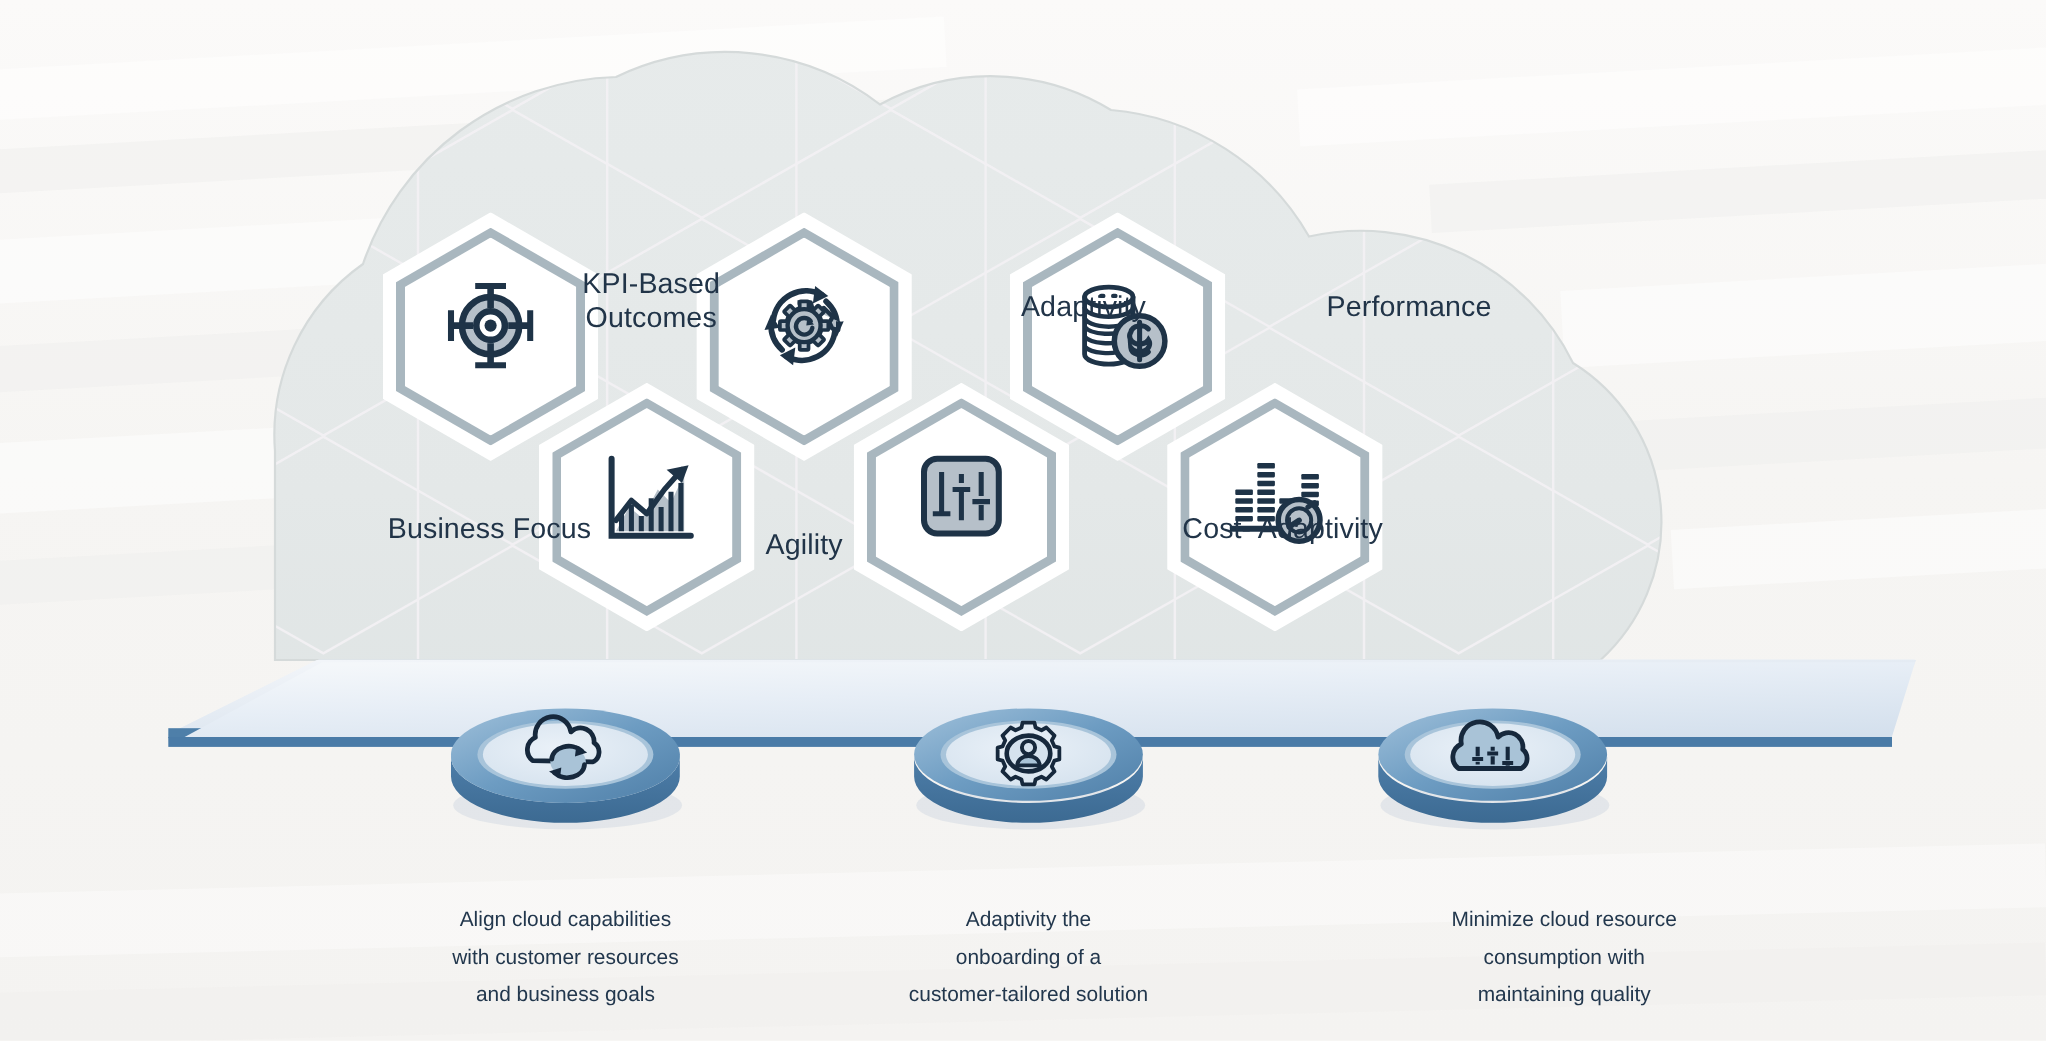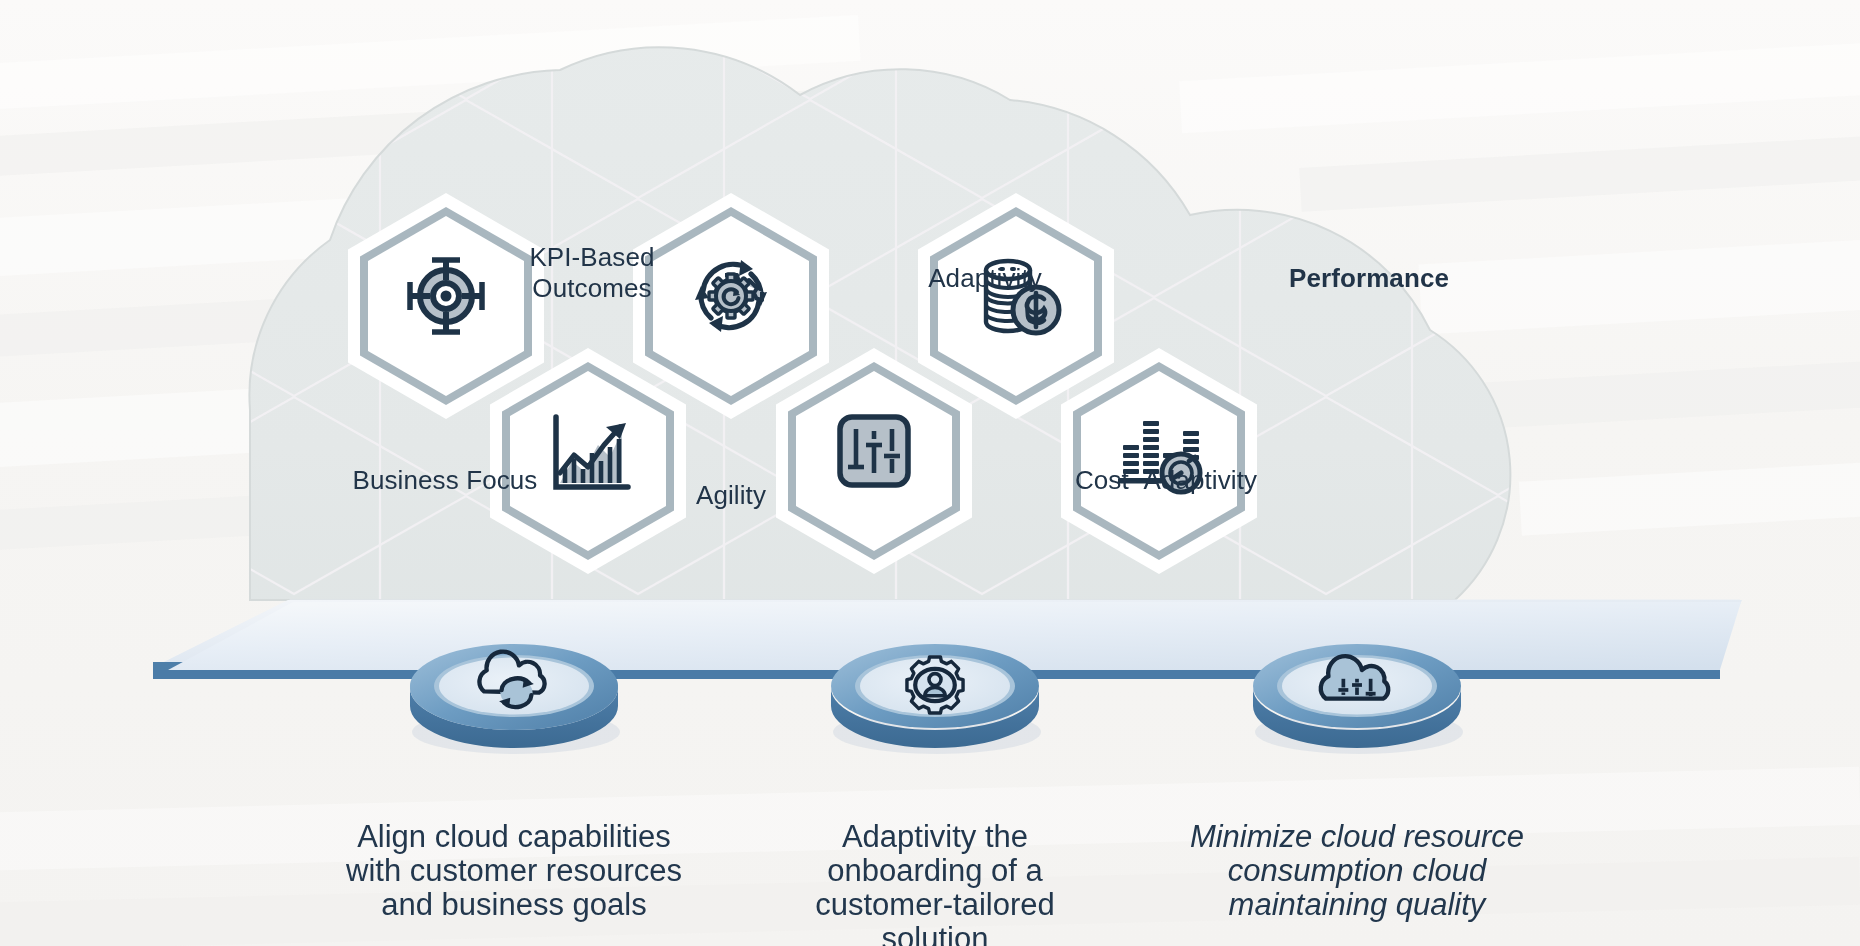--- a/index.html
+++ b/index.html
@@ -54,21 +54,21 @@
   .platform{position:absolute;left:0;top:0;width:1860px;height:250px;}
 
   
   .disc{position:absolute;width:220px;height:130px;}
 
   
   .caption{
     position:absolute;
     width:340px;
     color:#22374d;
-    font-size:31px;
+    font-size:19px;
     line-height:34px;
     text-align:center;
   }
   .caption span{display:block;}
 </style>
 </head>
 <body>
 
 <div id="stage">
 
@@ -362,21 +362,21 @@
 
   <div class="hexlabel" style="left:875px;top:263px;width:220px;">
     <span>Adaptivity</span>
   </div>
 
   <div class="hexlabel" style="left:1066px;top:465px;width:200px;">
     <span>Cost-</span>
     <span>Adaptivity</span>
   </div>
 
-  <div class="hexlabel" style="left:1244px;top:263px;width:250px;font-weight:bold;">
+  <div class="hexlabel" style="left:1156px;top:263px;width:250px;">
     <span>Performance</span>
   </div>
 
   <svg class="platform" style="top:590px;" viewBox="0 0 1860 250">
     <defs>
       <linearGradient id="platGrad" x1="0.1" y1="0" x2="0.85" y2="1">
         <stop offset="0%" stop-color="#f2f5f9"></stop>
         <stop offset="45%" stop-color="#e4ebf3"></stop>
         <stop offset="100%" stop-color="#d3dfec"></stop>
       </linearGradient>
@@ -532,19 +532,19 @@
     <span>with customer resources</span>
     <span>and business goals</span>
   </div>
 
   <div class="caption" style="left:765px;top:820px;">
     <span>Adaptivity the</span>
     <span>onboarding of a</span>
     <span>customer-tailored solution</span>
   </div>
 
-  <div class="caption" style="left:1187px;top:820px;font-style:italic;">
+  <div class="caption" style="left:1252px;top:820px;">
     <span>Minimize cloud resource</span>
-    <span>consumption cloud</span>
+    <span>consumption with</span>
     <span>maintaining quality</span>
   </div>
 
 </div>
 
 </body></html>

